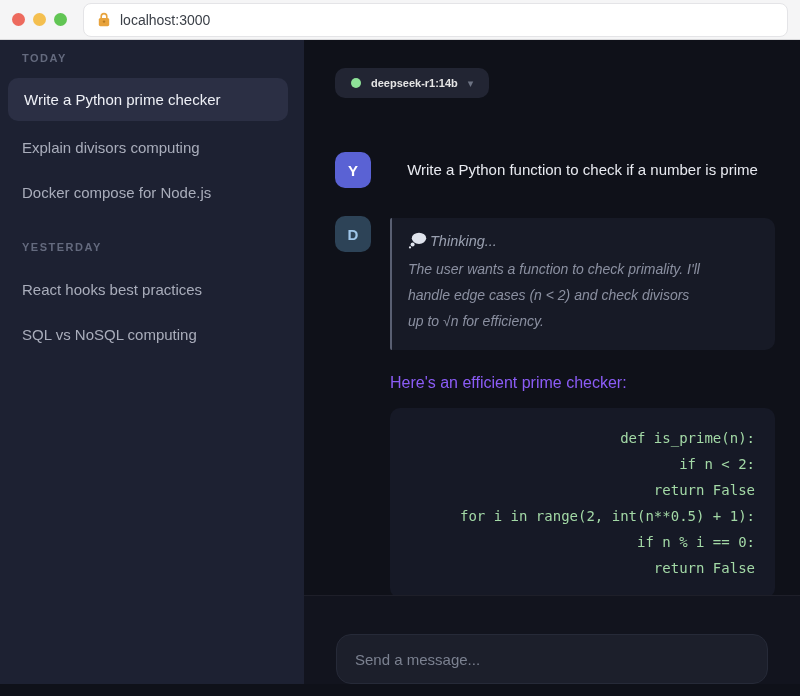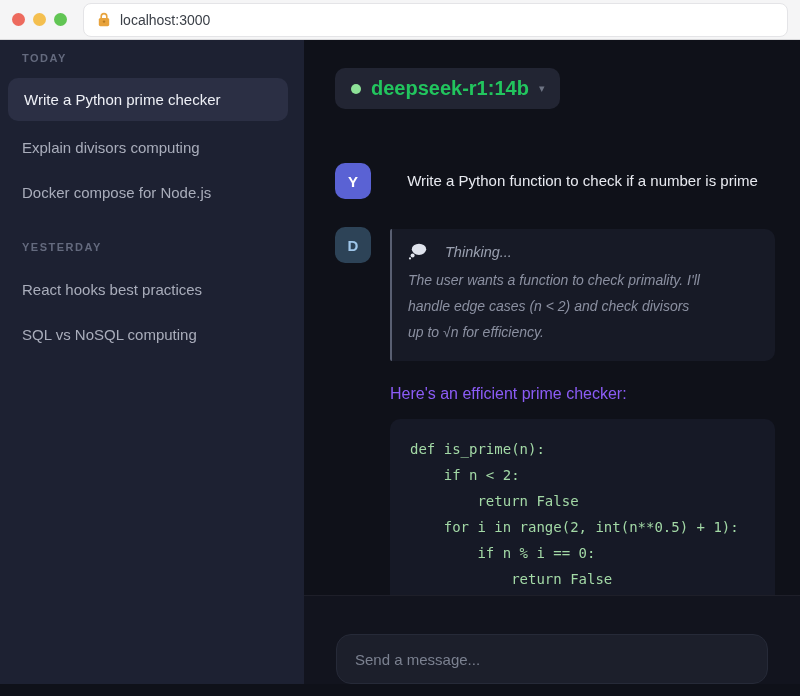--- a/index.html
+++ b/index.html
@@ -31,46 +31,46 @@
   .side-item.selected { background:#2b2f44; color:#eef0f6; border-radius:10px;
                         margin:0 16px 4px 8px; padding:13px 16px; }
 
   
   .main { flex:1; min-width:0; background:#0f1119; display:flex; flex-direction:column; }
   .chat { flex:1; overflow:hidden; padding:28px 25px 0 31px; }
 
   .model-pill { display:inline-flex; align-items:center; gap:10px; background:#222533;
                 border-radius:10px; padding:9px 16px; margin-bottom:54px; cursor:pointer; }
   .status-dot { width:10px; height:10px; border-radius:50%; background:#8ee298; }
-  .model-name { font-size:20px; font-weight:600; color:#22c55e; }
+  .model-name { font-size:11px; font-weight:600; color:#e5e5e5; }
   .caret { color:#6d7383; font-size:11px; line-height:1; }
   .caret::after { content:"▾"; }
 
   .msg { display:flex; gap:19px; }
   .msg.user { margin-bottom:28px; }
   .avatar { width:36px; height:36px; border-radius:10px; flex-shrink:0;
             display:flex; align-items:center; justify-content:center;
             font-size:15px; font-weight:700; }
   .avatar.user-av { background:#5a62d4; color:#ffffff; }
   .avatar.asst-av { background:#2d4357; color:#9fc6e9; }
   .msg-content { flex:1; min-width:0; }
   .user-text { font-size:15px; line-height:28px; color:#e8eaf0; padding-top:4px;text-align:center; }
 
   .thinking-panel { background:#171a26; border-left:2px solid #595f72;
                     border-radius:2px 10px 10px 2px; padding:14px 16px 16px;
                     margin-top:2px; }
-  .thinking-header { display:flex; align-items:center; gap:18px; font-style:italic;
+  .thinking-header { display:flex; align-items:center; gap:3px; font-style:italic;
                      font-size:14.5px; color:#9aa0b0; margin-bottom:7px; cursor:pointer; }
   .thinking-body { font-style:italic; font-size:14px; line-height:26px;
                    color:#8b90a1; white-space:pre-line; }
 
   .intro-text { margin-top:24px; font-size:16px; color:#8b5cf6; }
 
   .code-block { background:#161926; border-radius:10px; margin-top:16px;
-                padding:17px 20px; overflow:hidden; }
+                padding:17px 20px; overflow:hidden;text-align:right; }
   .code-block pre { font-family:"DejaVu Sans Mono", monospace; font-size:14px;
                     line-height:26px; color:#a3d9a6; white-space:pre; }
 
   
   .composer-bar { height:89px; background:#12141e; border-top:1px solid rgba(255,255,255,0.05);
                   display:flex; align-items:flex-end; padding:0 32px; }
   .composer-input { flex:1; height:50px; background:#1c1f2b; border:1px solid #262a38;
                     border-radius:15px; padding:0 18px; font-size:15px;
                     font-family:"Liberation Sans", sans-serif;
                     color:#e8eaf0; outline:none; }

